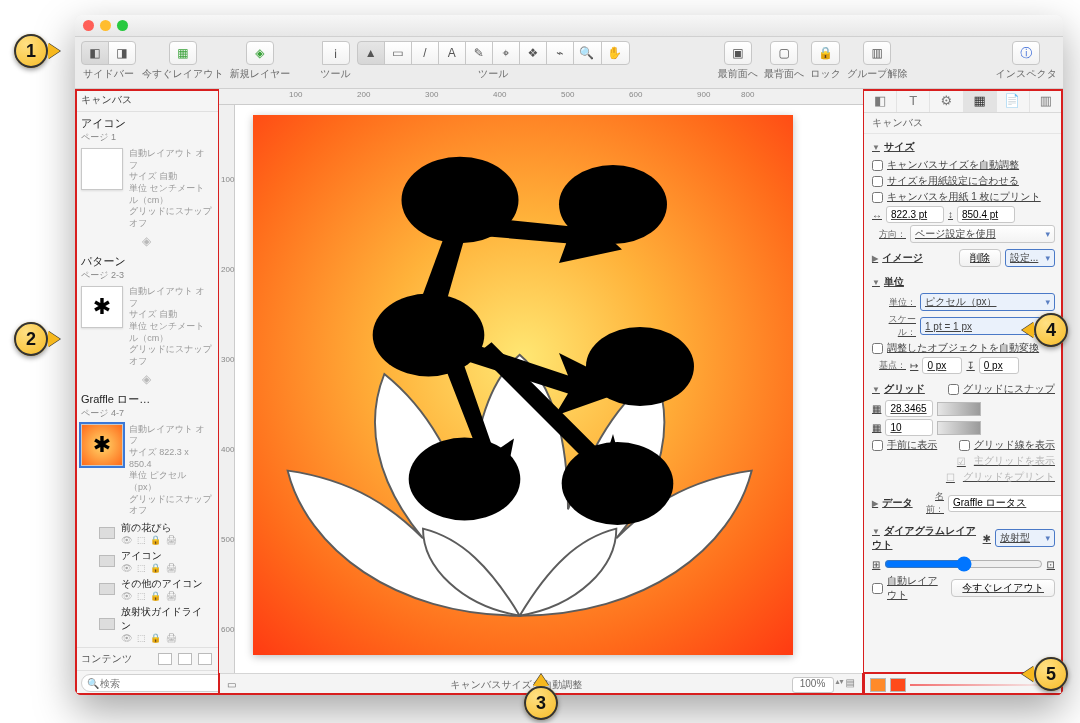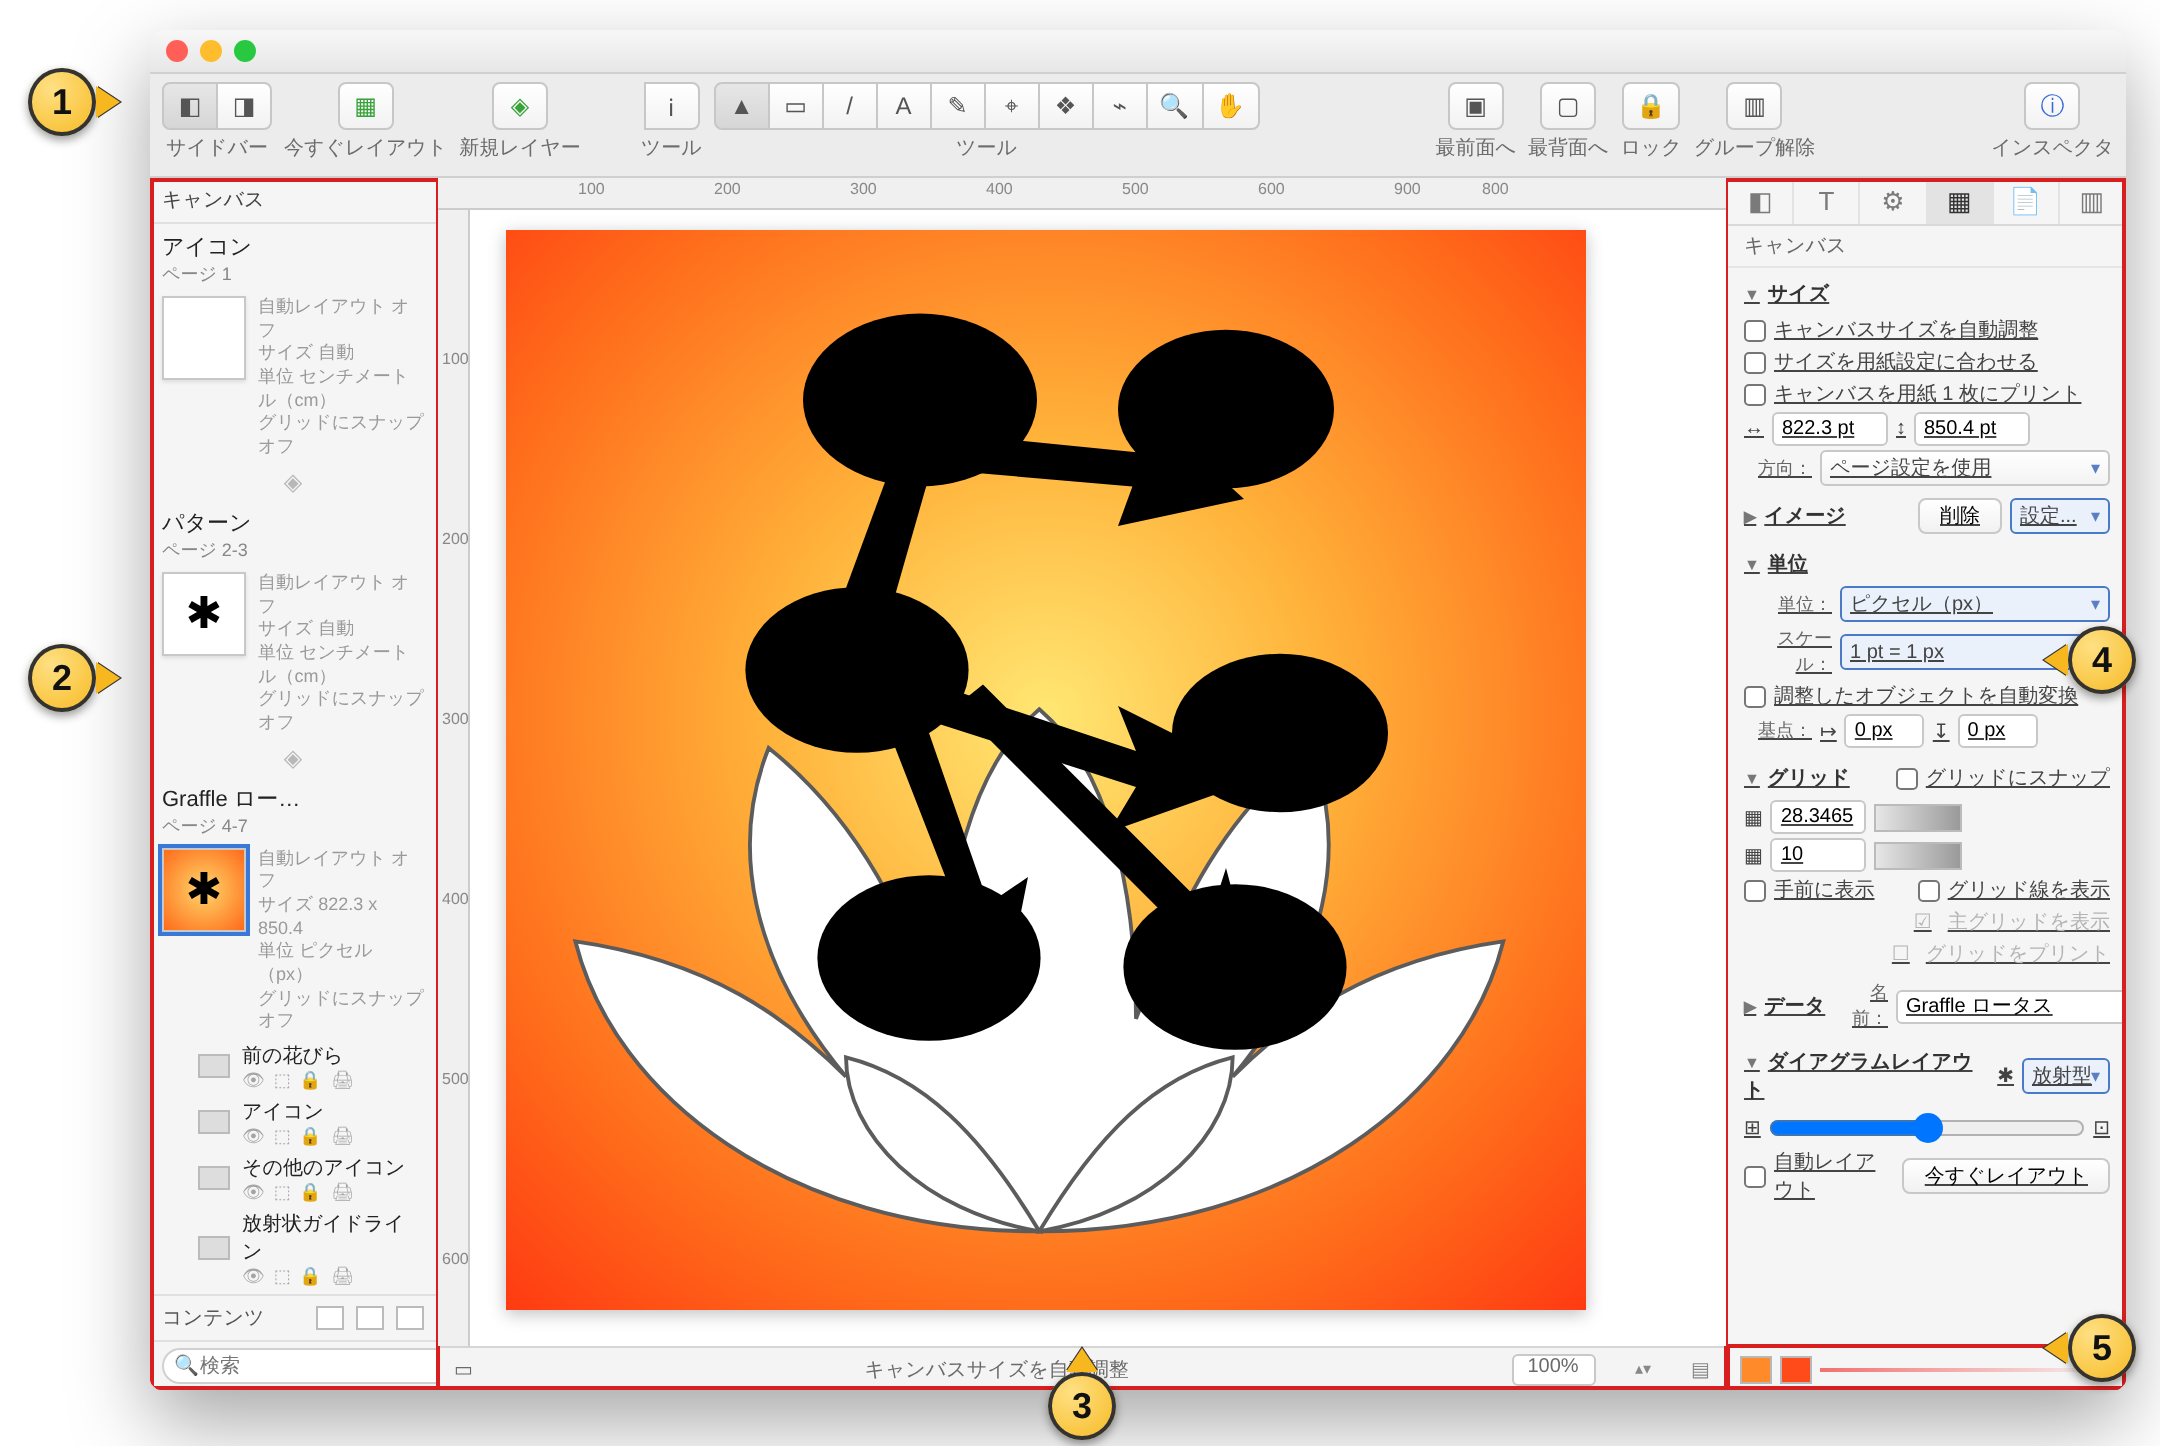--- a/index.html
+++ b/index.html
@@ -57,21 +57,21 @@
 .canvas-row{ flex:1; display:flex; overflow:hidden;}
 .ruler-v{ width:16px; background:#f0f0f0; border-right:1px solid #ccc; position:relative; font-size:8px; color:#888;}
 .ruler-v span{ position:absolute; left:2px;}
 .canvas-view{ flex:1; position:relative; overflow:hidden; background:#fff;}
 .artboard{ position:absolute; left:18px; top:10px; width:540px; height:540px; background:radial-gradient(circle at 50% 45%, #ffe773 0%, #ffb23a 35%, #ff6a1a 75%, #ff3a12 100%); box-shadow:0 2px 8px rgba(0,0,0,.25);}
 .lotus{ position:absolute; left:25px; right:25px; bottom:20px; height:290px;}
 .glyph{ position:absolute; left:90px; top:30px; width:360px; height:380px;}
 .glyph path{ fill:#000;}
 .canvas-status{ height:22px; border-top:1px solid #d5d5d5; background:#f4f4f4; display:flex; align-items:center; font-size:10px; color:#6a6a6a; padding:0 8px;}
 .canvas-status .cs-center{ flex:1; text-align:center;}
-.zoom-box{ display:flex; align-items:center; gap:20px;}
+.zoom-box{ display:flex; gap:2px;}
 .zoom-field{ height:16px; width:42px; border:1px solid #c8c8c8; border-radius:3px; text-align:center; background:#fff; font-size:10px;}
 
 .inspector{ width:200px; background:#f5f5f5; border-left:1px solid #d6d6d6; display:flex; flex-direction:column; font-size:10px; color:#444; outline:2px solid #d81e1e; outline-offset:-1px;}
 .insp-tabs{ display:flex; height:24px; border-bottom:1px solid #d9d9d9; }
 .insp-tab{ flex:1; display:flex; align-items:center; justify-content:center; border-right:1px solid #e3e3e3; color:#7a7a7a; font-size:13px;}
 .insp-tab.active{ background:#e3e3e3; color:#333;}
 .insp-header{ padding:3px 8px; font-size:10px; color:#666; border-bottom:1px solid #e5e5e5;}
 .insp-body{ flex:1; overflow:hidden; padding:4px 8px 8px 8px;}
 .insp-sec{ margin-bottom:6px;text-decoration:underline;}
 .insp-sec-title{ font-size:10px; color:#333; font-weight:600; padding:2px 0; position:relative;}
@@ -446,21 +446,21 @@
             <div class="insp-sec-title collapsed" style="flex:0 0 50px">データ</div>
             <span class="insp-label">名前：</span>
             <input class="insp-field" style="flex: 1 1 0%;" value="Graffle ロータス">
           </div>
         </div>
 
         <div class="insp-sec">
           <div class="insp-row">
             <div class="insp-sec-title" style="flex:1">ダイアグラムレイアウト</div>
             <span>✱</span>
-            <div class="insp-select blue" style="width:44px">
+            <div class="insp-select blue" style="width:60px">
                 <span>放射型</span>
               </div>
           </div>
           <div class="insp-row">
               <span>⊞</span>
               <input type="range" style="flex: 1 1 0%;" value="50">
               <span>⊡</span>
             </div>
           <div class="insp-row">
               <input type="checkbox" class="insp-check" style="">

